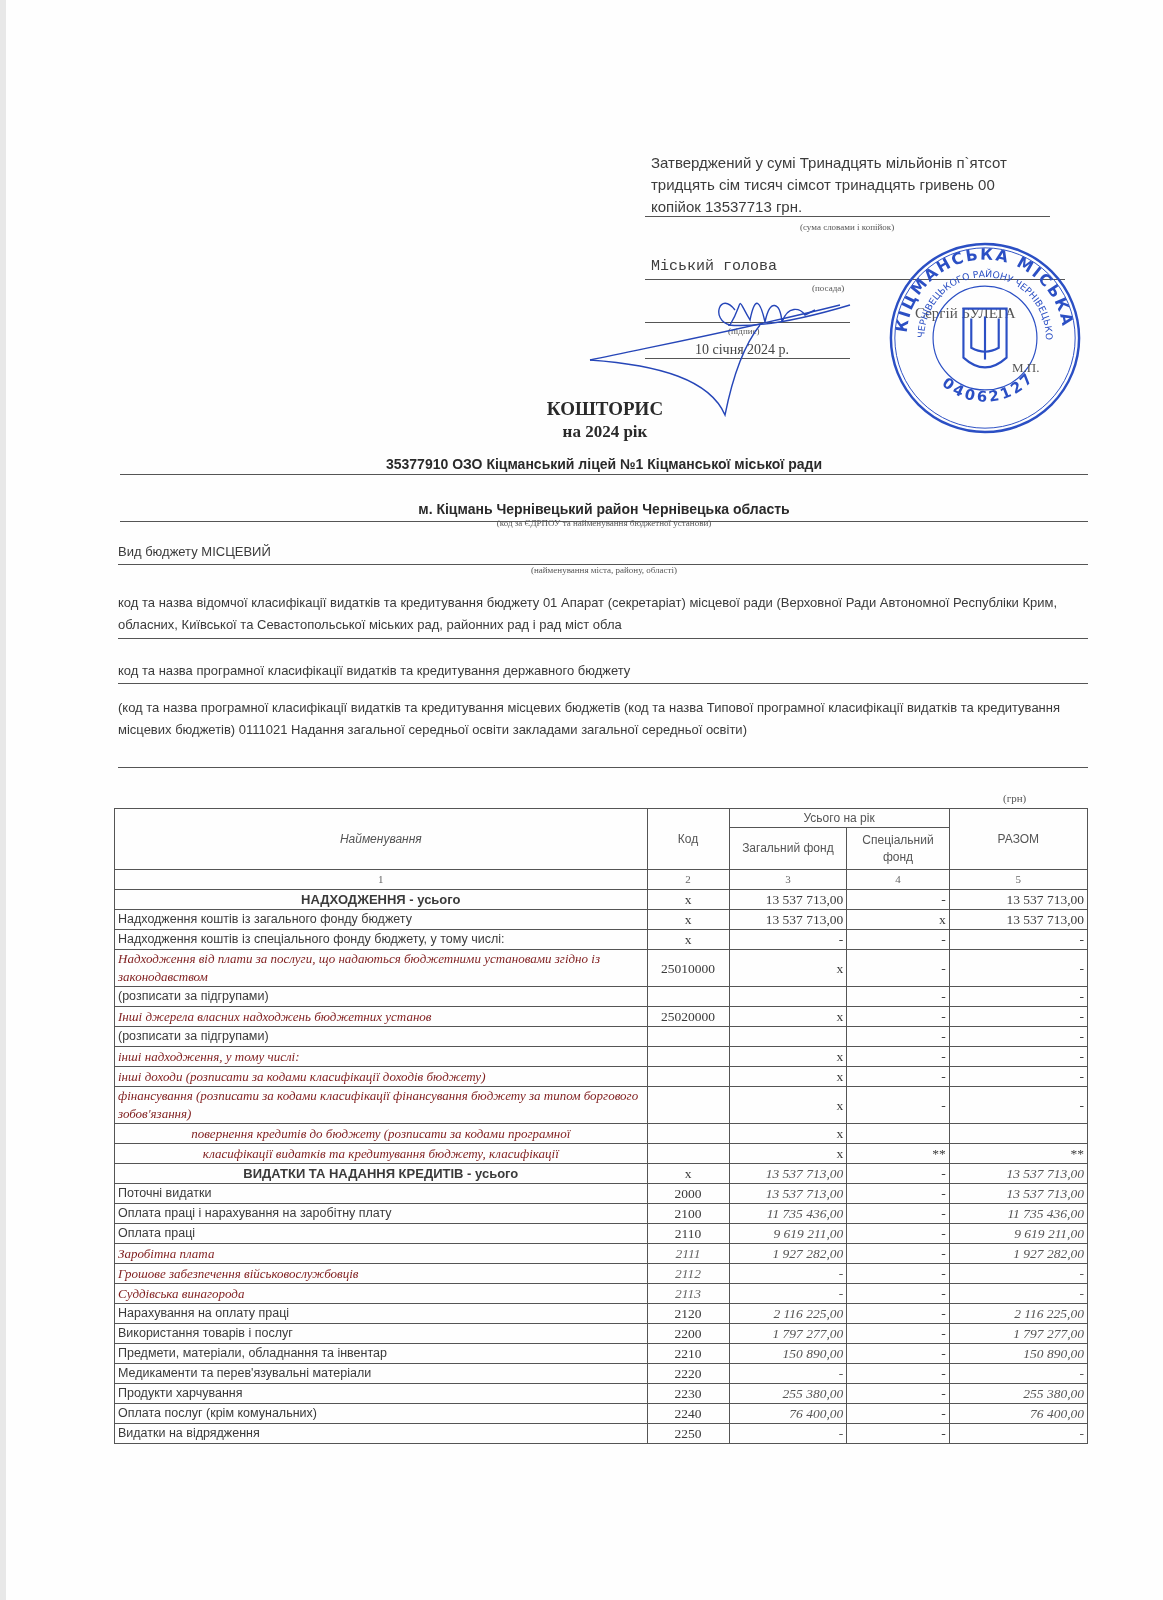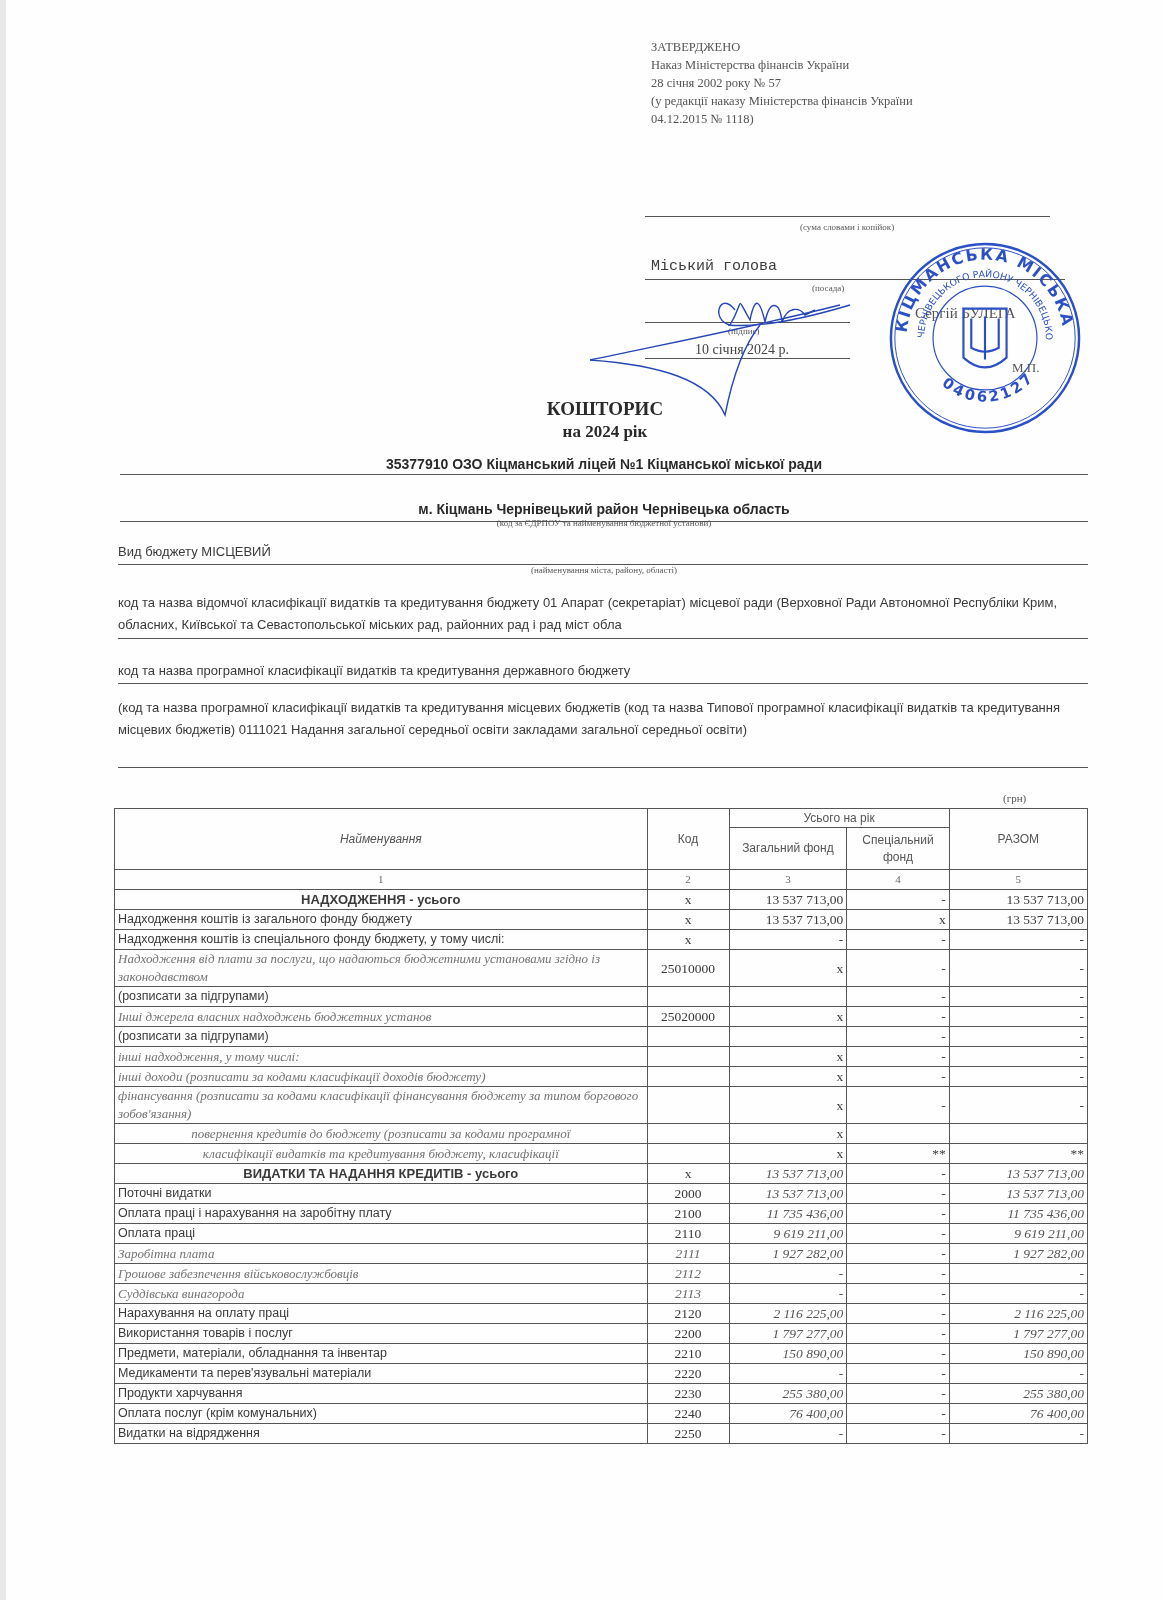--- a/index.html
+++ b/index.html
@@ -46,43 +46,37 @@
   table.budget th { font-weight: normal; font-family: "Liberation Sans", sans-serif; font-size: 12px; color: #555; }
   .col-name { width: 520px; }
   .col-code { width: 80px; }
   .col-gen { width: 115px; }
   .col-spec { width: 100px; }
   .col-sum { width: 135px; }
   .hdr-name { font-style: italic; font-weight: bold; font-family: "Liberation Serif", serif; }
   .num-row td { text-align: center; font-size: 11px; color: #666; height: 16px; }
   td.name { font-family: "Liberation Sans", sans-serif; font-size: 12.5px; white-space: nowrap; overflow: hidden; }
   td.name.bold { font-weight: bold; text-align: center; font-size: 13px; }
-  td.name.italic { font-family: "Liberation Serif", serif; font-style: italic; font-size: 13px; color: #737373; }
+  td.name.italic { font-family: "Liberation Serif", serif; font-style: italic; font-size: 13px; color: #7f1d1d; }
   td.name.wrap { white-space: normal; line-height: 18px; }
   td.name.center { text-align: center; }
   td.code { text-align: center; font-size: 13.5px; }
   td.code.italic { font-style: italic; color: #666; }
   td.val { text-align: right; font-size: 13.5px; }
   td.val.italic { font-style: italic; color: #555; }
   .tall td { height: 40px; }
 </style>
 </head>
 <body>
 
 <div class="page">
   <div class="left-edge"></div>
 
-  <div class="approved">
-    <div>ЗАТВЕРДЖЕНО</div>
-    <div>Наказ Міністерства фінансів України</div>
-    <div>28 січня 2002 року № 57</div>
-    <div>(у редакції наказу Міністерства фінансів України</div>
-    <div>04.12.2015 № 1118)</div>
-  </div>
-
+
+  <div class="amount">Затверджений у сумі Тринадцять мільйонів п`ятсот тридцять сім тисяч сімсот тринадцять гривень 00 копійок  13537713 грн.</div>
   <div class="amount-line"></div>
   <div class="amount-caption">(сума словами і копійок)</div>
 
   <div class="position">Міський  голова</div>
   <div class="position-line"></div>
   <div class="position-caption">(посада)</div>
   <div class="sign-line"></div>
   <div class="sign-caption">(підпис)</div>
   <div class="signer-name">Сергій БУЛЕГА</div>
   <div class="date">10 січня 2024 р.</div>

